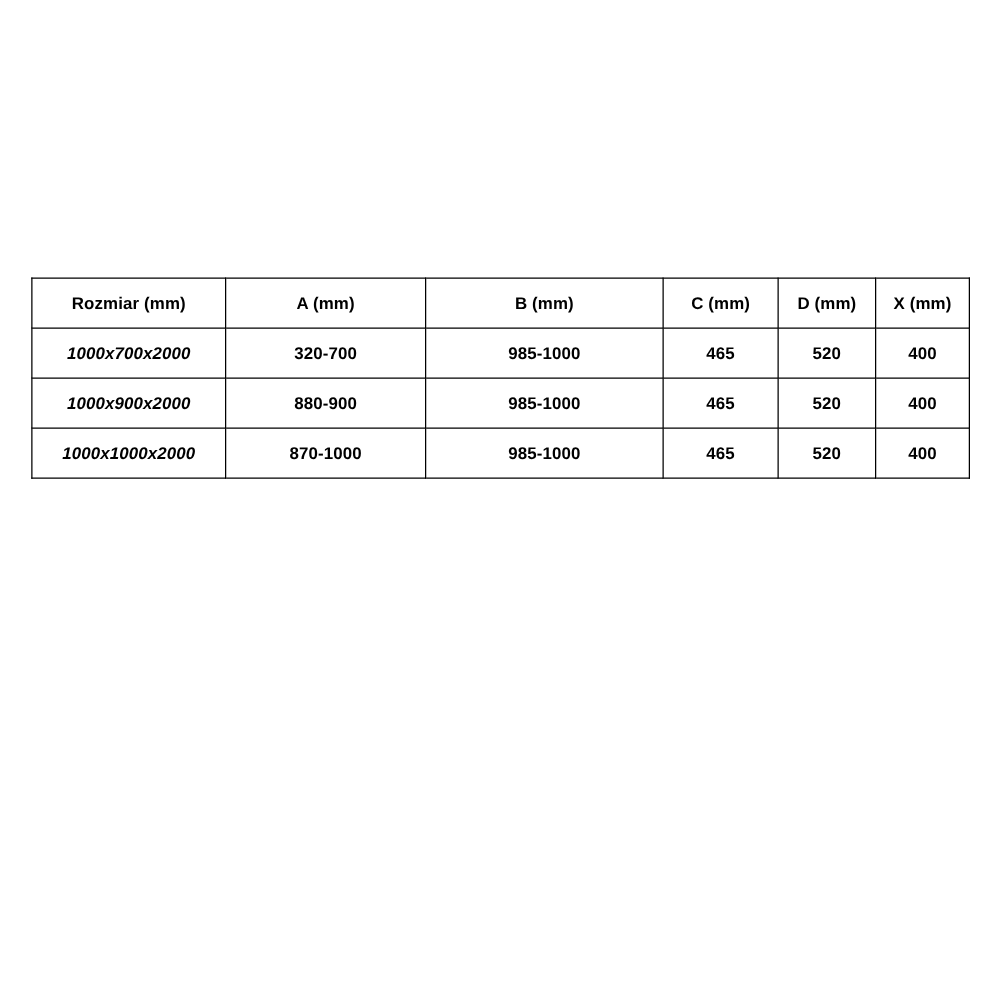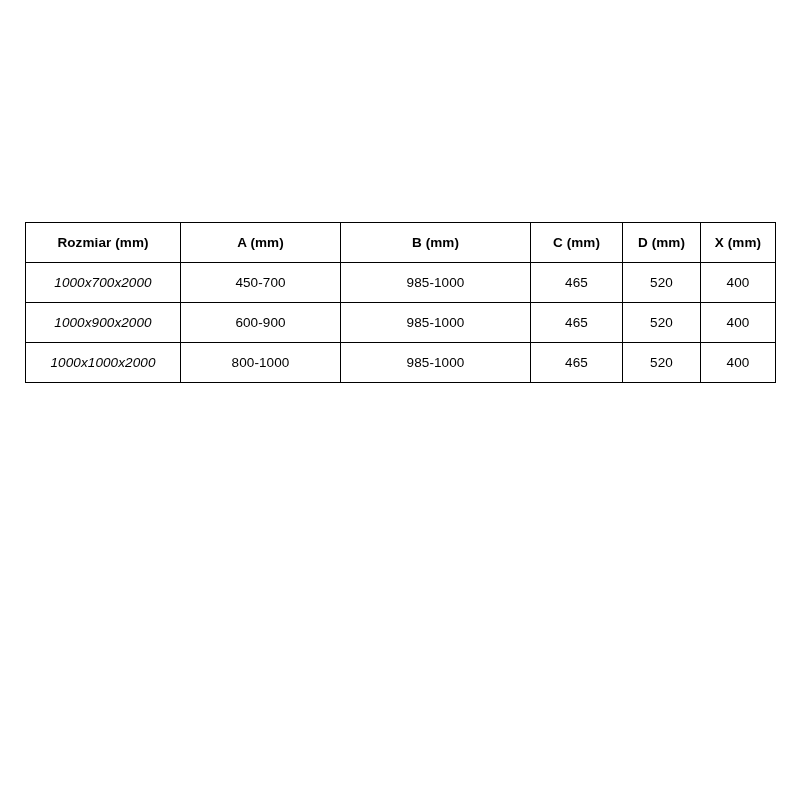--- a/index.html
+++ b/index.html
@@ -39,21 +39,21 @@
   table.spec col.c-d     { width: 78px; }
   table.spec col.c-x     { width: 75px; }
 
   table.spec th,
   table.spec td {
     border: 1px solid #000000;
     height: 40px;
     text-align: center;
     vertical-align: middle;
     font-size: 13.5px;
-    font-weight: normal;
+    font-weight: bold;
     letter-spacing: 0.1px;
     padding: 0 4px;
     box-sizing: border-box;
     background: #ffffff;
   }
   table.spec thead th {
     font-size: 13.5px;
     font-weight: bold;
   }
   table.spec td.size-cell {
@@ -83,37 +83,37 @@
           <th>A (mm)</th>
           <th>B (mm)</th>
           <th>C (mm)</th>
           <th>D (mm)</th>
           <th>X (mm)</th>
         </tr>
       </thead>
       <tbody>
         <tr>
           <td class="size-cell">1000x700x2000</td>
-          <td class="val-cell">450-700</td>
+          <td class="val-cell">320-700</td>
           <td class="val-cell">985-1000</td>
           <td class="val-cell">465</td>
           <td class="val-cell">520</td>
           <td class="val-cell">400</td>
         </tr>
         <tr>
           <td class="size-cell">1000x900x2000</td>
-          <td class="val-cell">600-900</td>
+          <td class="val-cell">880-900</td>
           <td class="val-cell">985-1000</td>
           <td class="val-cell">465</td>
           <td class="val-cell">520</td>
           <td class="val-cell">400</td>
         </tr>
         <tr>
           <td class="size-cell">1000x1000x2000</td>
-          <td class="val-cell">800-1000</td>
+          <td class="val-cell">870-1000</td>
           <td class="val-cell">985-1000</td>
           <td class="val-cell">465</td>
           <td class="val-cell">520</td>
           <td class="val-cell">400</td>
         </tr>
       </tbody>
     </table>
   </div>
 </div>
 

